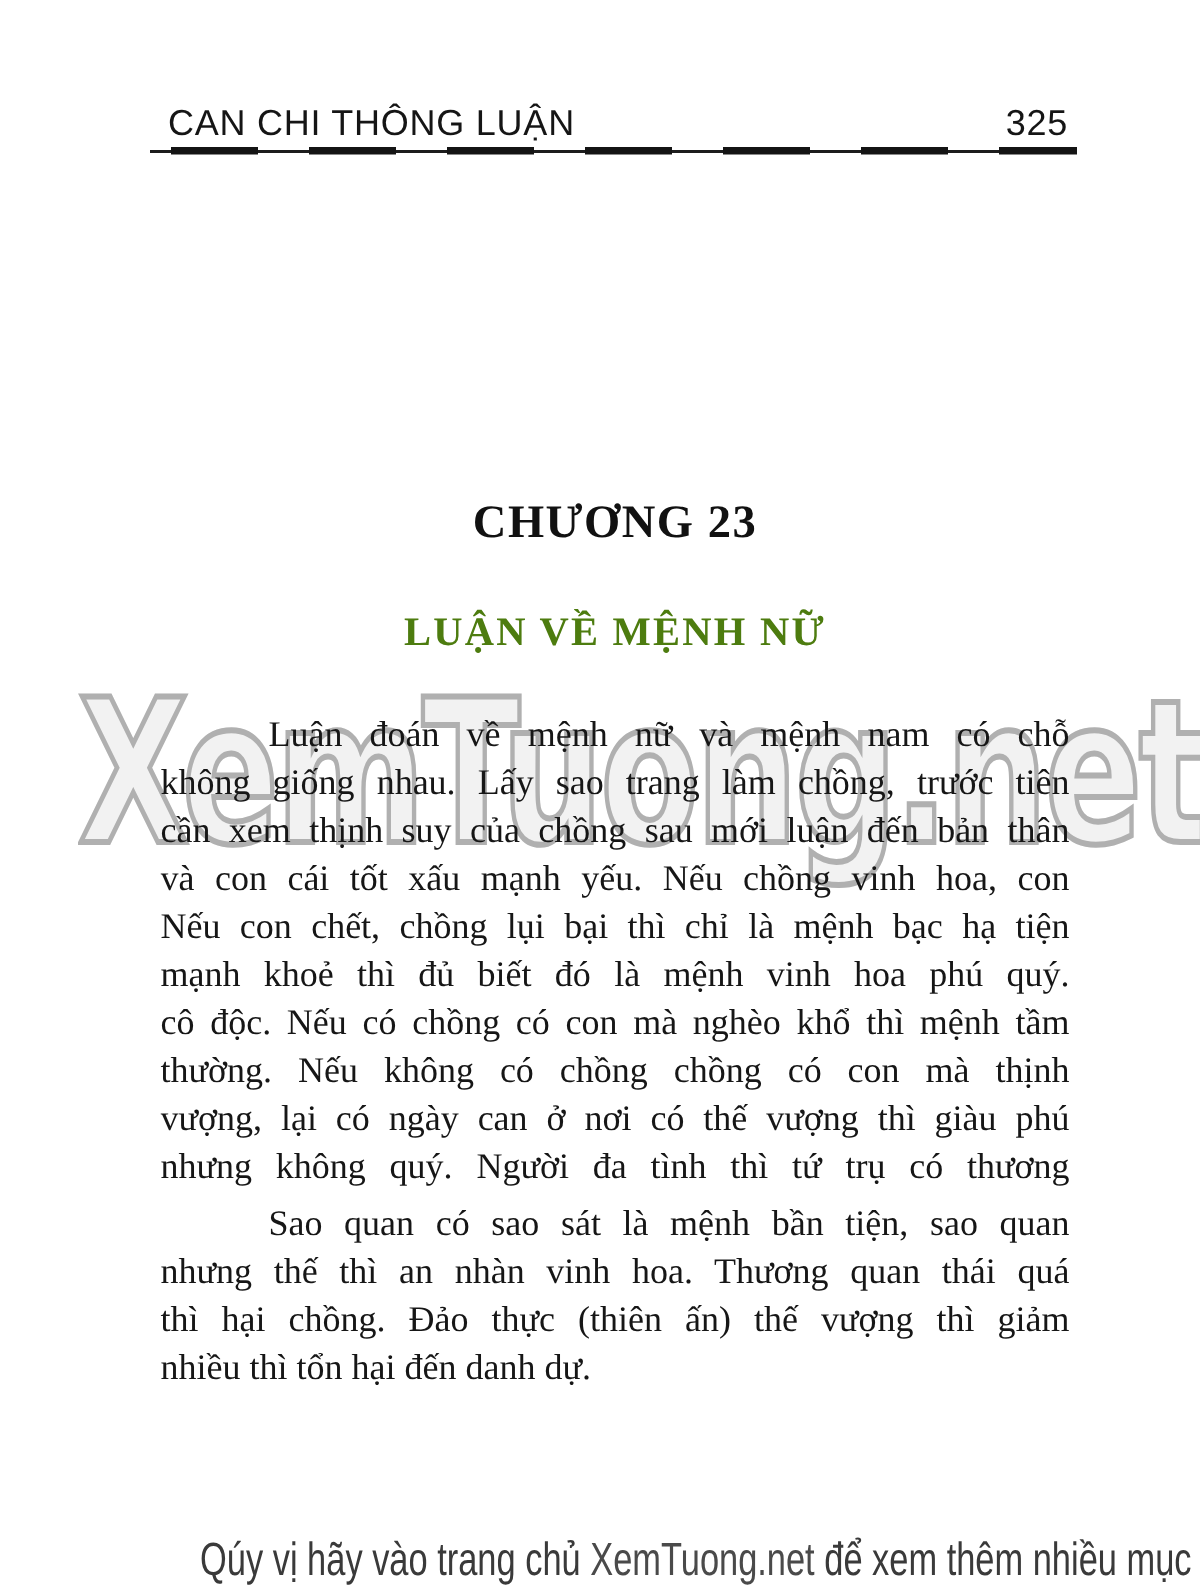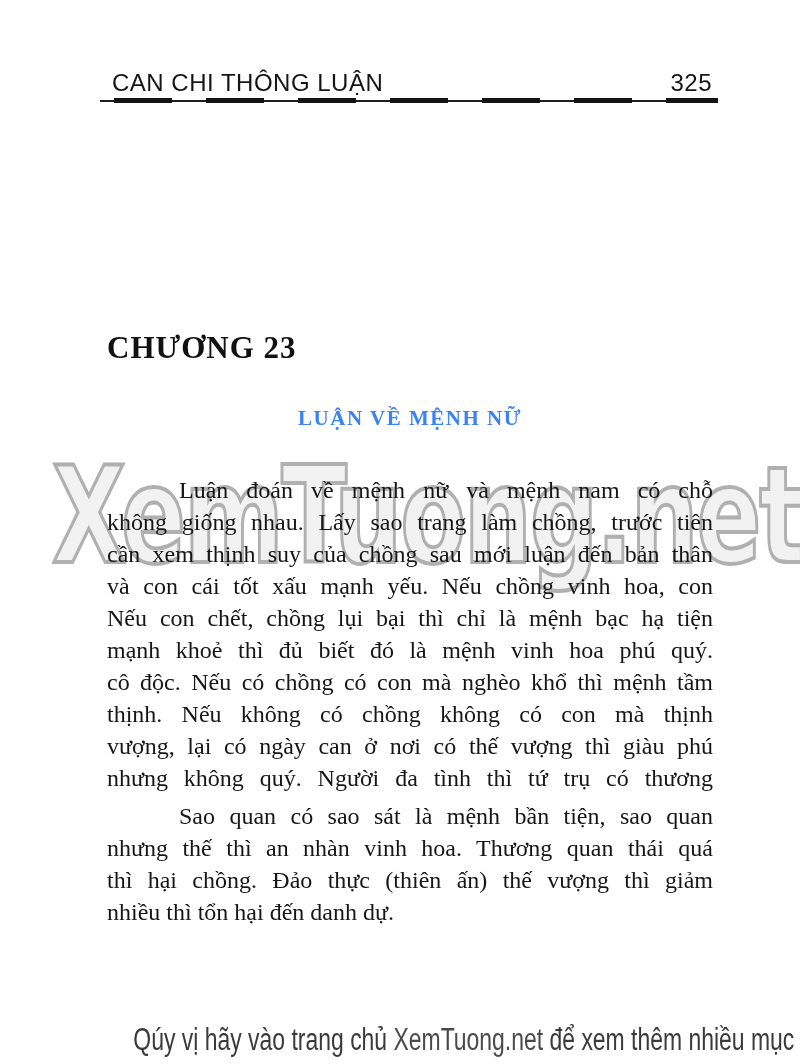--- a/index.html
+++ b/index.html
@@ -66,38 +66,38 @@
     user-select: none;
   }
 
   
   .chapter-heading {
     position: absolute;
     left: 107px;
     top: 330px;
     width: 606px;
     margin: 0;
-    text-align: left;
+    text-align: center;
     font-size: 31px;
     font-weight: 700;
     letter-spacing: 1px;
     color: #111111;
     z-index: 1;
   }
   .chapter-title {
     position: absolute;
     left: 107px;
     top: 406px;
     width: 606px;
     margin: 0;
     text-align: center;
-    font-size: 21px;
+    font-size: 27px;
     font-weight: 700;
     letter-spacing: 1.5px;
-    color: #3b82f6;
+    color: #4d7c0f;
     z-index: 1;
   }
 
   
   .body-text {
     position: absolute;
     left: 107px;
     top: 474px;
     width: 606px;
     z-index: 1;
@@ -163,21 +163,21 @@
 
   <div class="body-text">
       <div class="para">
         <div class="line first">Luận đoán về mệnh nữ và mệnh nam có chỗ</div>
         <div class="line">không giống nhau. Lấy sao trang làm chồng, trước tiên</div>
         <div class="line">cần xem thịnh suy của chồng sau mới luận đến bản thân</div>
         <div class="line">và con cái tốt xấu mạnh yếu. Nếu chồng vinh hoa, con</div>
         <div class="line">Nếu con chết, chồng lụi bại thì chỉ là mệnh bạc hạ tiện</div>
         <div class="line">mạnh khoẻ thì đủ biết đó là mệnh vinh hoa phú quý.</div>
         <div class="line">cô độc. Nếu có chồng có con mà nghèo khổ thì mệnh tầm</div>
-        <div class="line">thịnh. Nếu không có chồng không có con mà thịnh</div>
+        <div class="line">thường. Nếu không có chồng chồng có con mà thịnh</div>
         <div class="line">vượng, lại có ngày can ở nơi có thế vượng thì giàu phú</div>
         <div class="line">nhưng không quý. Người đa tình thì tứ trụ có thương</div>
       </div>
       <div class="para">
         <div class="line first">Sao quan có sao sát là mệnh bần tiện, sao quan</div>
         <div class="line">nhưng thế thì an nhàn vinh hoa. Thương quan thái quá</div>
         <div class="line">thì hại chồng. Đảo thực (thiên ấn) thế vượng thì giảm</div>
         <div class="line last">nhiều thì tổn hại đến danh dự.</div>
       </div>
     </div>

